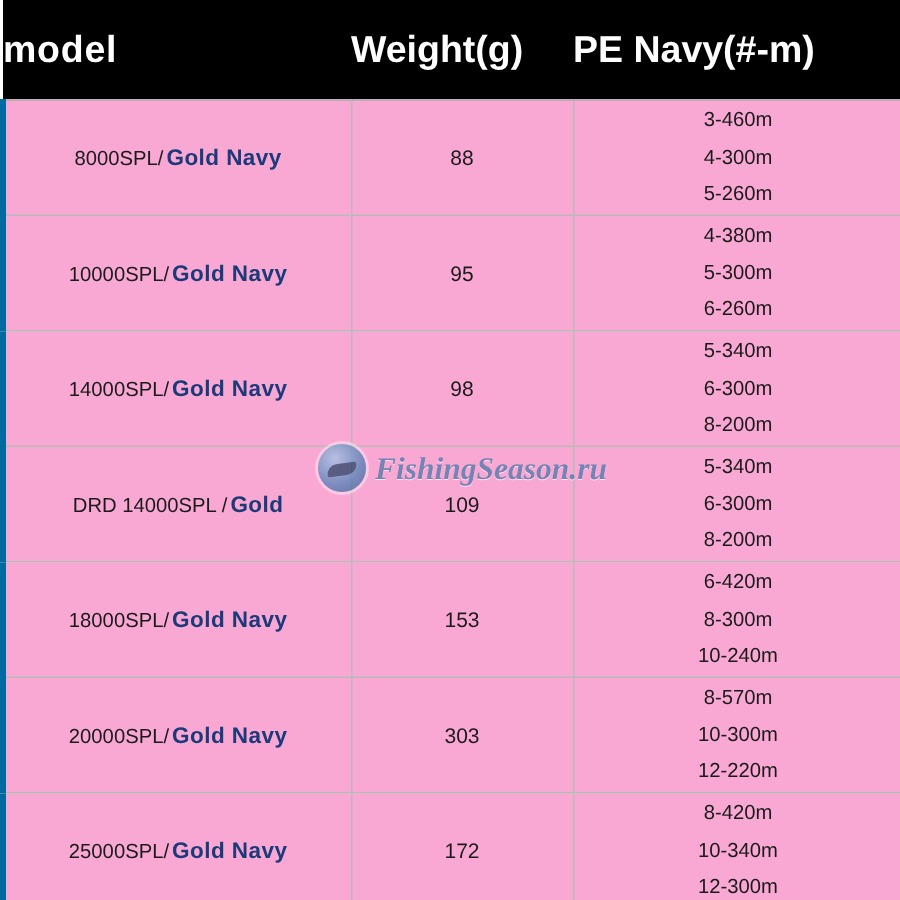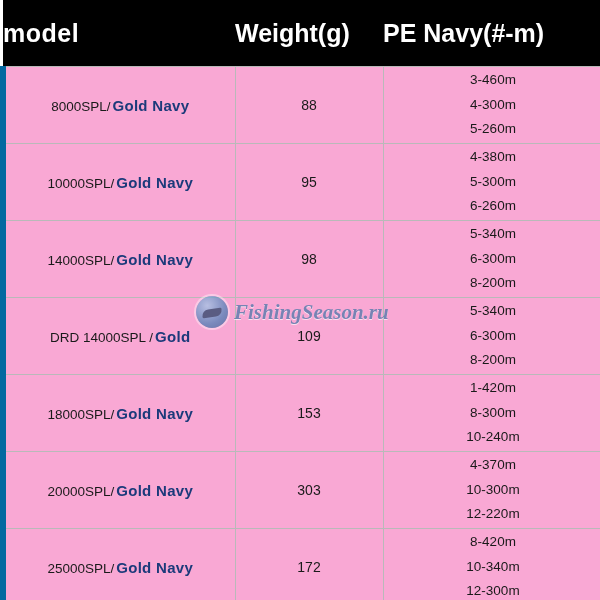--- a/index.html
+++ b/index.html
@@ -39,21 +39,21 @@
   thead th.h-pe { font-size: 25px; }
 
   tbody td {
     border: 1px solid #b9b9b9;
     padding: 0;
     text-align: center;
     vertical-align: middle;
     height: 76px;
     background: #f9a8d4;
   }
-  tbody tr td:first-child { border-left: 6px solid #0369a1; }
+  tbody tr td:first-child { border-left: 4px solid #0369a1; }
   tbody tr td:last-child { border-right: 1px solid #b9b9b9; }
 
   .model-cell {
     font-size: 13.5px;
     color: #1a1a1a;
     white-space: nowrap;
   }
   .model-cell .code { color: #1a1a1a; }
   .model-cell .brand {
     color: #1b3a7a;
@@ -70,21 +70,21 @@
   .pe-cell {
     font-size: 13.5px;
     color: #1a1a1a;
     line-height: 1.85;
   }
   .pe-cell div { white-space: nowrap; }
 
   
   .watermark {
     position: absolute;
-    left: 196px;
+    left: 212px;
     top: 296px;
     display: flex;
     align-items: center;
     pointer-events: none;
     opacity: 0.72;
   }
   .wm-badge {
     width: 32px;
     height: 32px;
     border-radius: 50%;
@@ -185,33 +185,33 @@
         <div>8-200m</div>
       </td>
     </tr>
 
     <tr>
       <td class="model-cell">
         <span class="code">18000SPL/</span><span class="brand">Gold Navy</span>
       </td>
       <td class="weight-cell">153</td>
       <td class="pe-cell">
-        <div>1-420m</div>
+        <div>6-420m</div>
         <div>8-300m</div>
         <div>10-240m</div>
       </td>
     </tr>
 
     <tr>
       <td class="model-cell">
         <span class="code">20000SPL/</span><span class="brand">Gold Navy</span>
       </td>
       <td class="weight-cell">303</td>
       <td class="pe-cell">
-        <div>4-370m</div>
+        <div>8-570m</div>
         <div>10-300m</div>
         <div>12-220m</div>
       </td>
     </tr>
 
     <tr>
       <td class="model-cell">
         <span class="code">25000SPL/</span><span class="brand">Gold Navy</span>
       </td>
       <td class="weight-cell">172</td>

